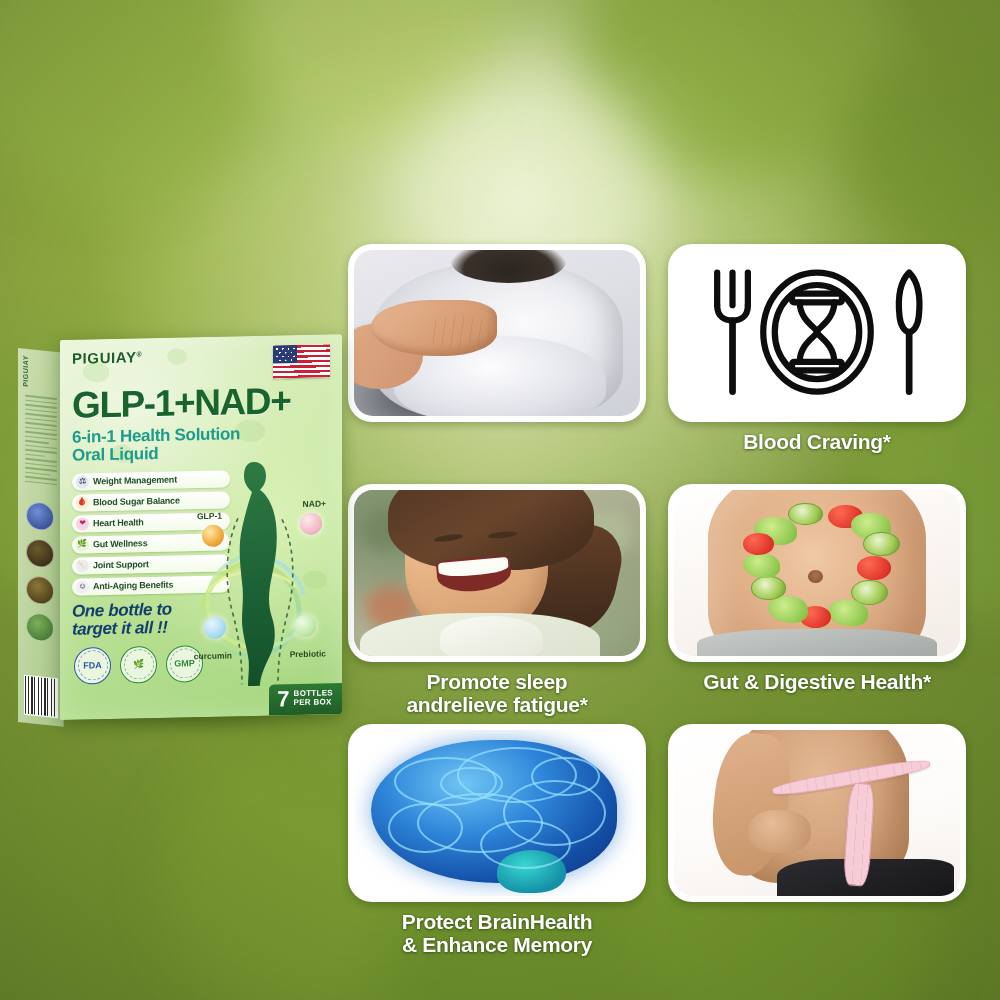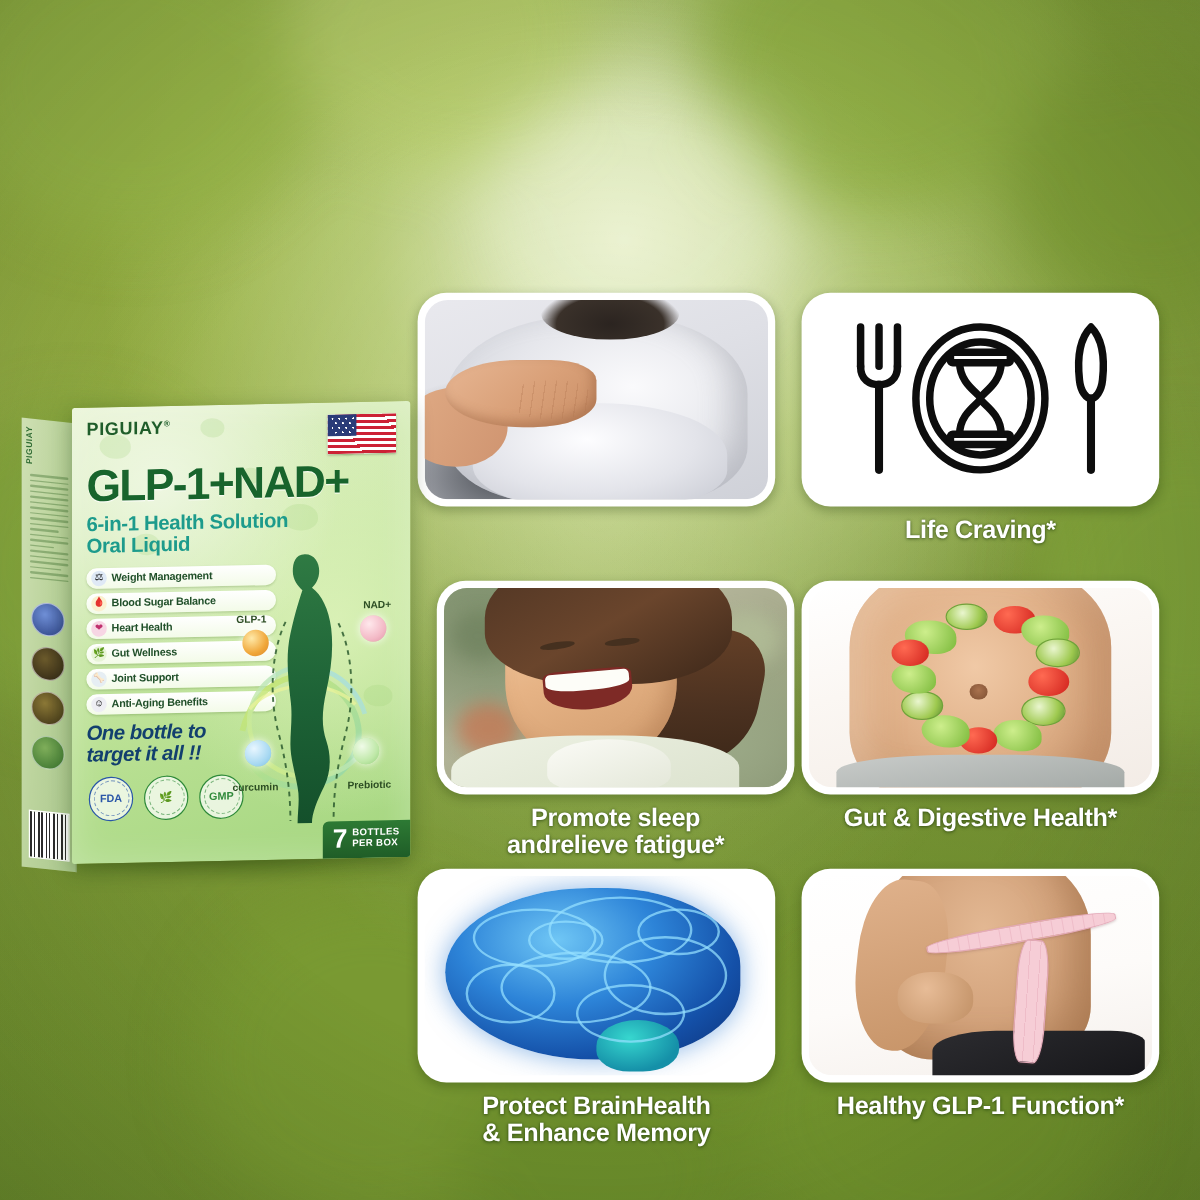--- a/index.html
+++ b/index.html
@@ -696,24 +696,24 @@
                 <path d="M112,43 C112,62 130,70 130,74 C130,78 112,86 112,105"></path>
                 <path d="M148,43 C148,62 130,70 130,74 C130,78 148,86 148,105"></path>
 
                 <path d="M226,12 C236,22 238,40 236,58 C235,68 230,74 226,74 C222,74 217,68 216,58 C214,40 216,22 226,12 Z"></path>
                 <path d="M226,74 L226,136" stroke-width="7"></path>
               </g>
             </svg>
           </div>
         </div>
       </div>
-      <div class="caption">Life Craving*</div>
+      <div class="caption">Blood Craving*</div>
     </div>
 
-    <div class="cell" style="left:16px;top:240px;">
+    <div class="cell" style="left:0;top:240px;">
       <div class="card">
         <div class="pad">
           <div class="scene sc-sleep">
             <div class="bokeh" style="left:4%;top:58%;width:18%;height:26%;background:#cf6a44;"></div>
             <div class="bokeh" style="left:78%;top:12%;width:20%;height:28%;background:#b7c49c;"></div>
             <div class="bokeh" style="left:2%;top:12%;width:16%;height:24%;background:#6d7f5c;"></div>
             <div class="pony"></div>
             <div class="face"></div>
             <div class="hair"></div>
             <div class="eyeL"></div>
@@ -782,17 +782,16 @@
           <div class="scene sc-tape">
             <div class="torso2"></div>
             <div class="shorts"></div>
             <div class="armL"></div>
             <div class="fist"></div>
             <div class="tape" style="left:34%;top:24%;width:56%;height:9%;border-radius:40%;transform:rotate(-10deg);"></div>
             <div class="tape" style="left:60%;top:32%;width:9%;height:62%;border-radius:30%;transform:rotate(4deg);"></div>
           </div>
         </div>
       </div>
-      <div class="caption">Healthy GLP-1 Function*</div>
     </div>
 
   </div>
 </div>
 
 </body></html>

